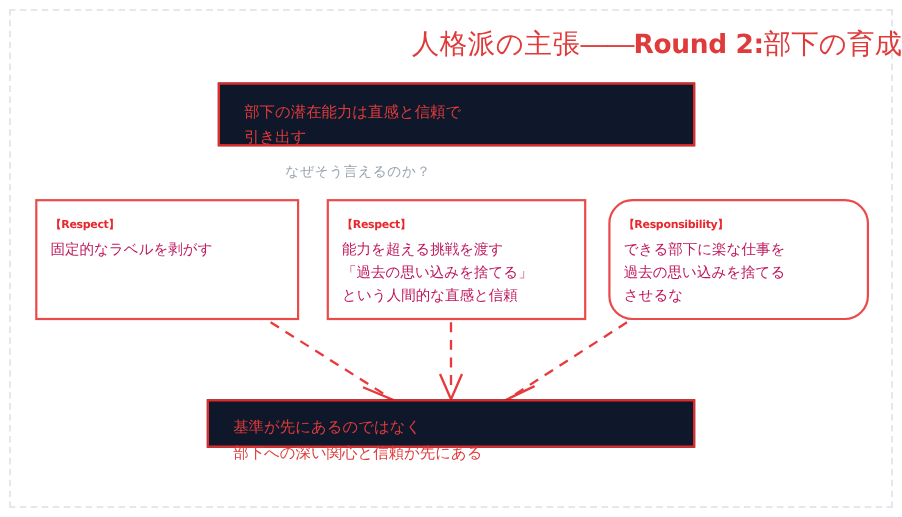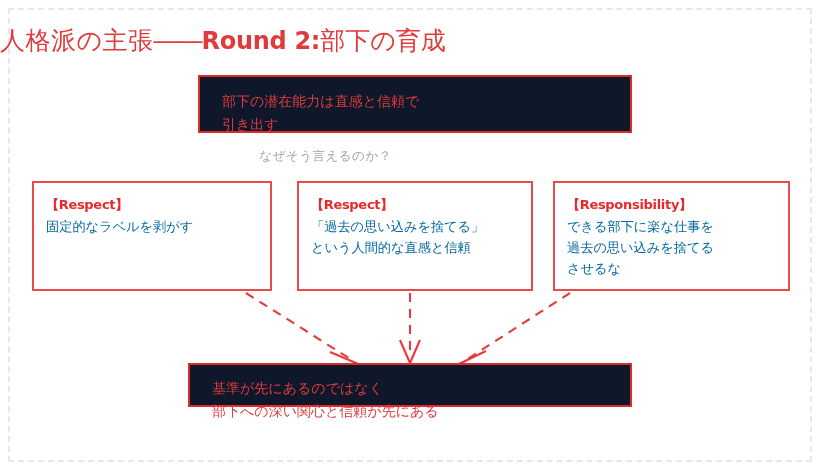--- a/index.html
+++ b/index.html
@@ -29,21 +29,21 @@
     box-sizing: border-box;
     pointer-events: none;
   }
 
   
   .title {
     position: absolute;
     left: 0;
     top: 24px;
     width: 820px;
-    text-align: left;
+    text-align: right;
     color: #e03b3b;
     font-size: 25px;
     line-height: 32px;
     white-space: nowrap;
   }
   .title .t-main { font-weight: 400; letter-spacing: 0.5px; }
   .title .t-dash { font-weight: 400; letter-spacing: -1px; }
   .title .t-round {
     font-weight: bold;
     letter-spacing: -0.3px;
@@ -96,33 +96,33 @@
     position: absolute;
     top: 181px;
     height: 110px;
     background: #ffffff;
     border: 2px solid #ea4a4a;
     box-sizing: border-box;
     padding: 12px 10px 0 12px;
   }
   #card-0 { left: 32px;  width: 240px; }
   #card-1 { left: 297px; width: 236px; }
-  #card-2 { left: 553px; width: 237px; }
+  #card-2 { left: 553px; width: 237px; border-radius: 22px; }
 
   .card-label {
     color: #e8282d;
     font-weight: bold;
-    font-size: 13px;
+    font-size: 10px;
     line-height: 20px;
     letter-spacing: -0.3px;
     margin-bottom: 1px;
     font-family: "DejaVu Sans", "Liberation Sans", sans-serif;
   }
   .card-body {
-    color: #0369a1;
+    color: #be185d;
     font-size: 13.2px;
     line-height: 21px;
   }
 
   
   .arrow-layer {
     position: absolute;
     left: 0;
     top: 0;
     width: 820px;
@@ -153,20 +153,21 @@
   <div class="card" id="card-0">
     <div class="card-label">【Respect】</div>
     <div class="card-body">
       <div>固定的なラベルを剥がす</div>
     </div>
   </div>
 
   <div class="card" id="card-1">
     <div class="card-label">【Respect】</div>
     <div class="card-body">
+      <div>能力を超える挑戦を渡す</div>
       <div>「過去の思い込みを捨てる」</div>
       <div>という人間的な直感と信頼</div>
     </div>
   </div>
 
   <div class="card" id="card-2">
     <div class="card-label">【Responsibility】</div>
     <div class="card-body">
       <div>できる部下に楽な仕事を</div>
       <div>過去の思い込みを捨てる</div>

